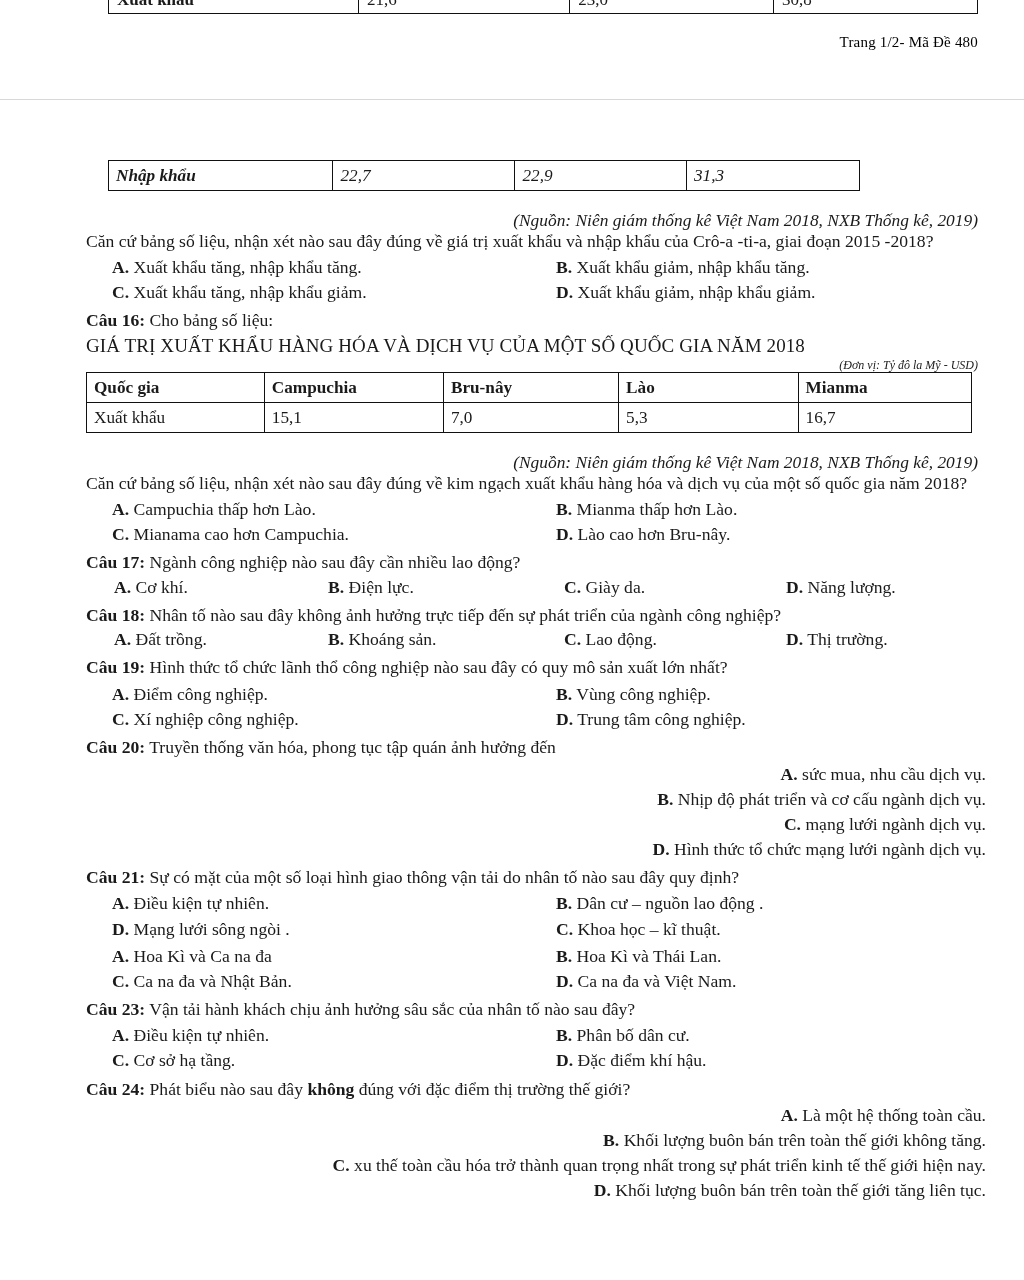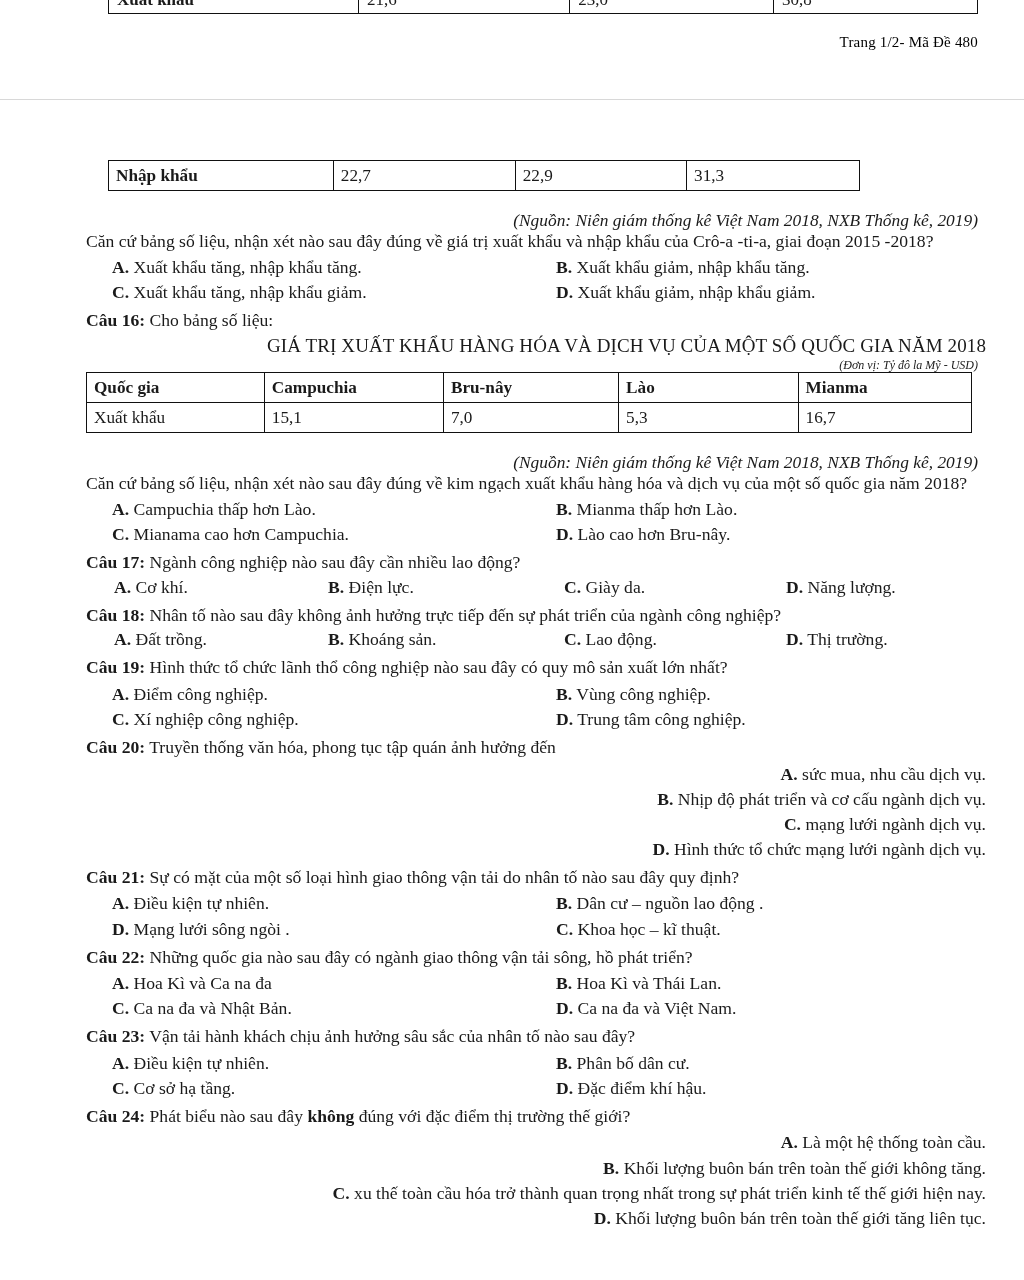--- a/index.html
+++ b/index.html
@@ -80,21 +80,21 @@
     font-size: 17.2px;
     margin: 0 0 0 22px;
   }
   table.datatable td {
     border: 1.6px solid #111;
     height: 27px;
     padding: 1px 7px;
     white-space: nowrap;
     vertical-align: middle;
   }
-  table.datatable.t1 { width: 752px; margin-left: 22px; }
+  table.datatable.t1 { width: 752px; margin-left: 22px; font-style: italic; }
   table.datatable.t1 td:nth-child(1) { width: 252px; font-weight: bold; }
   table.datatable.t1 td:nth-child(2) { width: 212px; }
   table.datatable.t1 td:nth-child(3) { width: 198px; }
   table.datatable.t1 td:nth-child(4) { width: 200px; }
 
   table.datatable.t2 { width: 886px; margin-left: 0px; }
   table.datatable.t2 td:nth-child(1) { width: 172px; }
   table.datatable.t2 td:nth-child(2) { width: 172px; }
   table.datatable.t2 td:nth-child(3) { width: 170px; }
   table.datatable.t2 td:nth-child(4) { width: 178px; }
@@ -108,21 +108,21 @@
     padding: 1px 8px 0 0;
     margin-top: 20px;
   }
   .unit {
     text-align: right;
     font-style: italic;
     font-size: 12px;
     padding: 2px 8px 1px 0;
   }
   .center-title {
-    text-align: right;
+    text-align: left;
     font-size: 19px;
     padding: 3px 0 2px 0;
     letter-spacing: .1px;
   }
   .para {
     padding: 2px 0 0 0;
     text-indent: 0;
     line-height: 1.24;
   }
   .qline {
@@ -308,24 +308,20 @@
       <div class="opt-row two">
         <div class="opt"><b>A.</b> <span>Điều kiện tự nhiên.</span></div>
         <div class="opt"><b>B.</b> <span>Dân cư – nguồn lao động .</span></div>
       </div>
       <div class="opt-row two">
         <div class="opt"><b>D.</b> <span>Mạng lưới sông ngòi .</span></div>
         <div class="opt"><b>C.</b> <span>Khoa học – kĩ thuật.</span></div>
       </div>
     </div>
 
-    <div class="qline">
-      <b>Câu 22:</b>
-      <span>Những quốc gia nào sau đây có ngành giao thông vận tải sông, hồ phát triển?</span>
-    </div>
     <div class="opts">
       <div class="opt-row two">
         <div class="opt"><b>A.</b> <span>Hoa Kì và Ca na đa</span></div>
         <div class="opt"><b>B.</b> <span>Hoa Kì và Thái Lan.</span></div>
       </div>
       <div class="opt-row two">
         <div class="opt"><b>C.</b> <span>Ca na đa và Nhật Bản.</span></div>
         <div class="opt"><b>D.</b> <span>Ca na đa và Việt Nam.</span></div>
       </div>
     </div>

